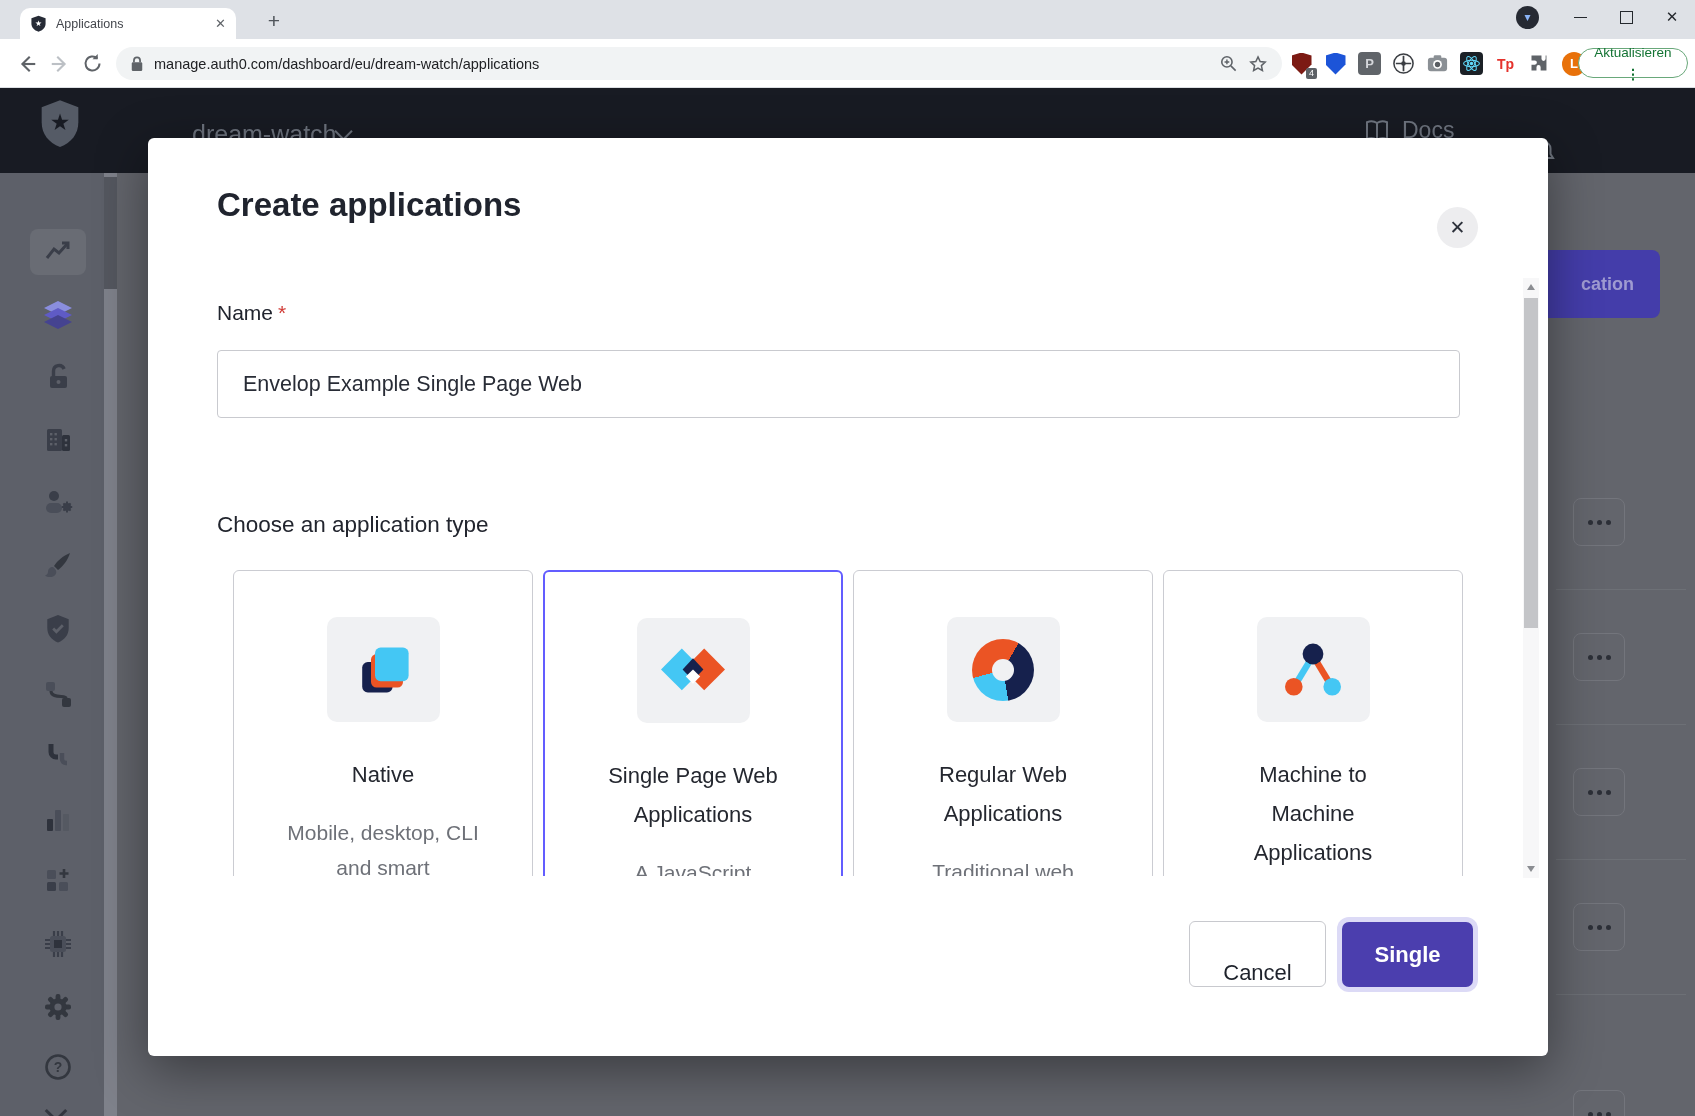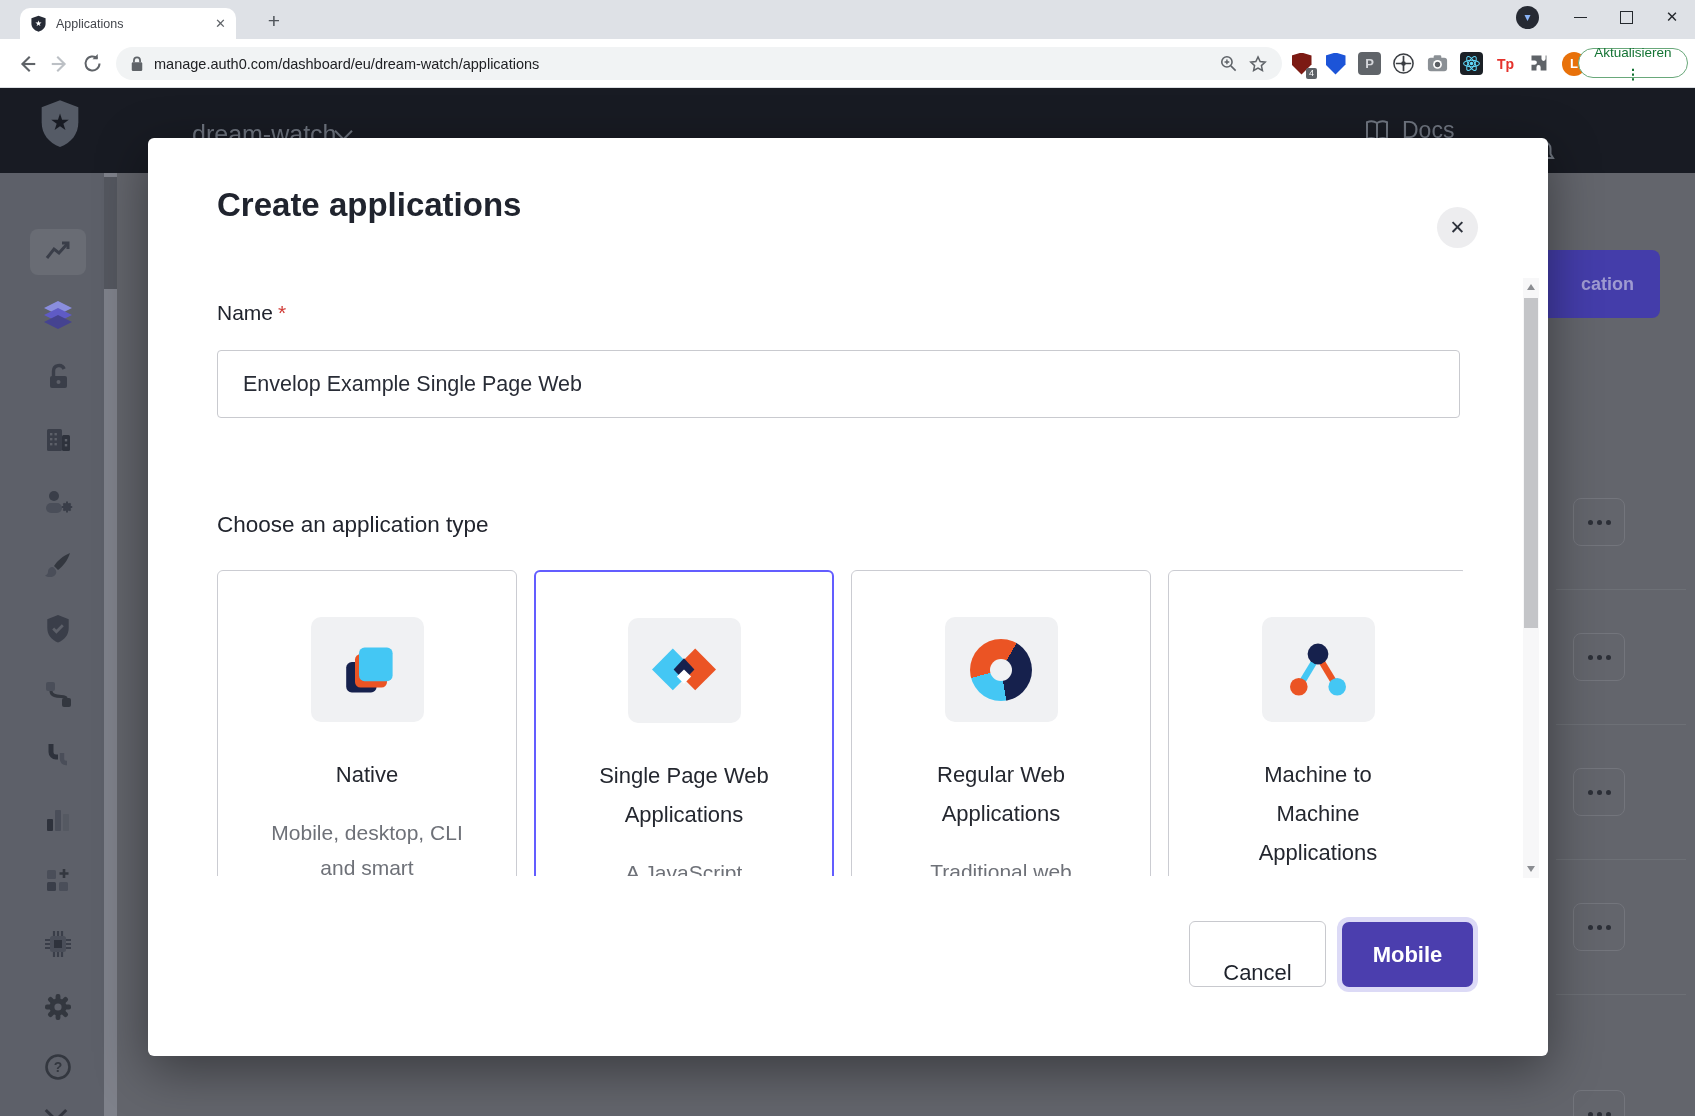--- a/index.html
+++ b/index.html
@@ -75,21 +75,21 @@
     box-shadow:0 14px 52px rgba(0,0,0,.42);z-index:10;}
   .m-title{position:absolute;left:69px;top:48px;font-size:33px;font-weight:bold;color:#20242e;}
   .m-close{position:absolute;left:1289px;top:69px;width:41px;height:41px;border-radius:50%;background:#ededef;
     display:flex;align-items:center;justify-content:center;font-size:19px;color:#2e323c;}
   .m-namerow{position:absolute;left:69px;top:163px;font-size:21px;color:#20242e;}
   .m-req{color:#d13b36;margin-left:5px;}
   .m-input{position:absolute;left:69px;top:212px;width:1243px;height:68px;border:1px solid #c9cacf;border-radius:4px;
     box-sizing:border-box;font-family:"Liberation Sans",sans-serif;font-size:21.5px;color:#282c36;padding:0 25px;outline:none;}
   .m-help{position:absolute;left:69px;top:300px;font-size:21px;color:#696d75;}
   .m-h2{position:absolute;left:69px;top:374px;font-size:22.5px;font-weight:500;color:#22252e;}
-  .cards{position:absolute;left:69px;top:432px;width:1246px;height:306px;overflow:hidden;display:flex;gap:17px;}
+  .cards{position:absolute;left:69px;top:432px;width:1246px;height:306px;overflow:hidden;display:flex;gap:10px;justify-content:flex-end;}
   .card{width:300px;height:430px;border:1px solid #cbccd2;border-radius:6px;box-sizing:border-box;background:#fff;
     display:flex;flex-direction:column;align-items:center;padding-top:46px;flex:0 0 auto;}
   .card.selected{border:2px solid #635dff;}
   .tile{width:113px;height:105px;border-radius:10px;background:#f0f1f3;display:flex;align-items:center;justify-content:center;}
   .card-title{margin-top:33px;font-size:22px;color:#24272f;text-align:center;line-height:39px;max-width:172px;}
   .card-desc{margin-top:21px;font-size:21px;color:#6e7178;text-align:center;line-height:35px;max-width:205px;}
   .modal-scroll{position:absolute;left:1375px;top:140px;width:16px;height:600px;background:#f7f7f8;}
   .ms-up,.ms-dn{position:absolute;left:4px;width:0;height:0;border-left:4.5px solid transparent;border-right:4.5px solid transparent;}
   .ms-up{top:6px;border-bottom:6px solid #8b8d92;}
   .ms-dn{bottom:6px;border-top:6px solid #8b8d92;}
@@ -480,17 +480,17 @@
     <div class="modal-scroll">
       <span class="ms-up"></span>
       <span class="ms-thumb"></span>
       <span class="ms-dn"></span>
     </div>
 
     <div class="btn-cancel">
       <span>Cancel</span>
     </div>
     <div class="btn-create">
-      <span>Mobile</span>
+      <span>Single</span>
     </div>
   </div>
 
 </div>
 
 </body></html>

